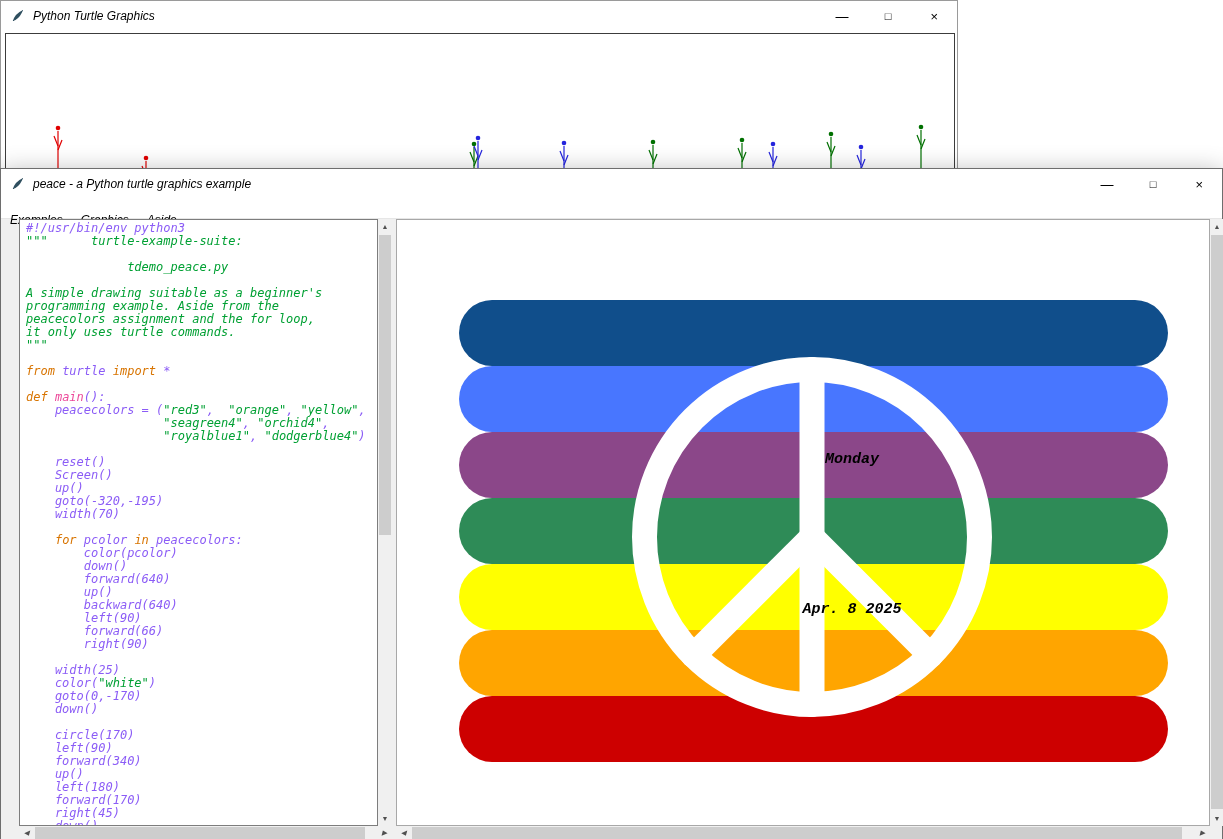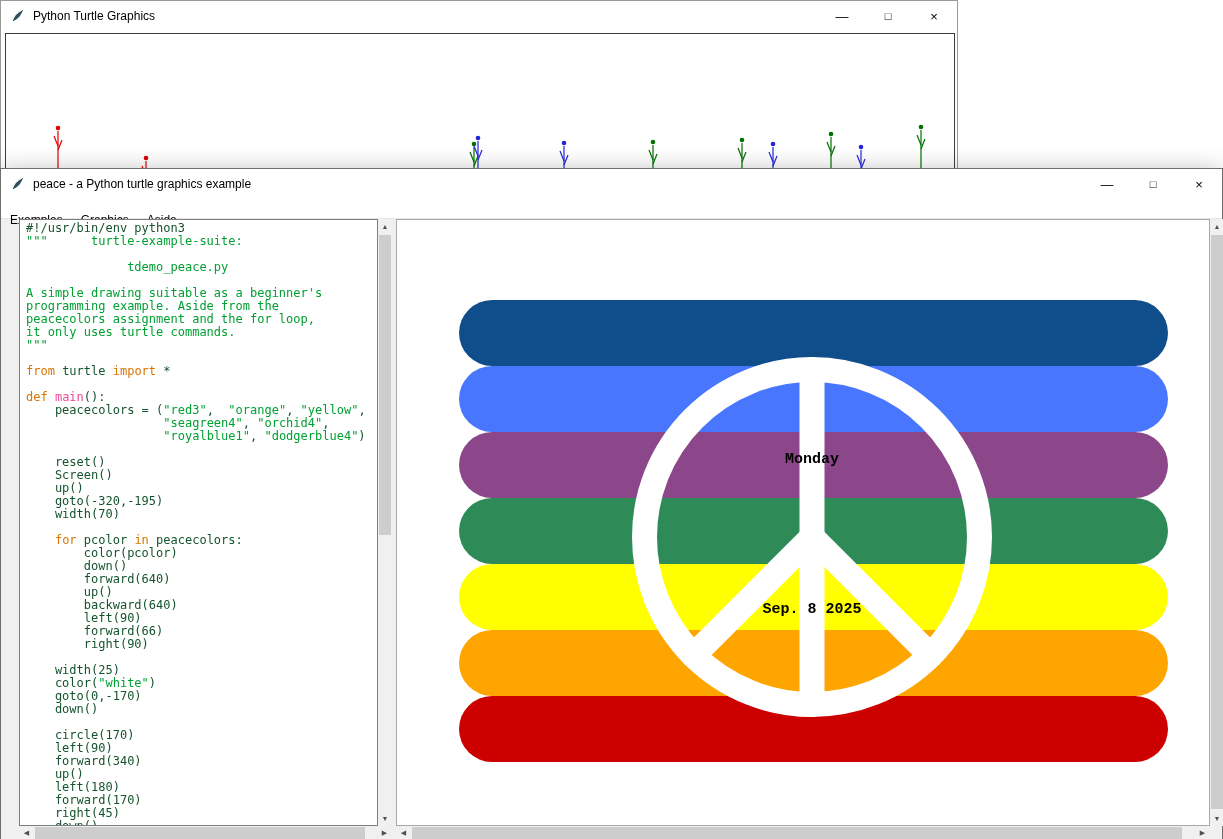--- a/index.html
+++ b/index.html
@@ -1,20 +1,20 @@
 <!DOCTYPE html>
 <html><head>
 <meta charset="utf-8">
 <style>
   * { margin:0; padding:0; box-sizing:border-box; }
   html,body { width:1223px; height:839px; overflow:hidden; background:#ffffff;
               font-family:"Liberation Sans", sans-serif; }
 
   
-  .window { position:absolute; background:#f0f0f0; border:1px solid #8a8a8a; }
+  .window { position:absolute; background:#f0f0f0; border:1px solid #8a8a8a;font-style:italic; }
   .titlebar { position:absolute; left:0; top:0; right:0; height:30px; background:#ffffff;
               display:flex; align-items:center; }
   .titlebar .app-icon { margin-left:9px; margin-right:7px; width:16px; height:16px; }
   .titlebar .title-text { font-size:12px; color:#000; white-space:nowrap; }
   .caption-buttons { position:absolute; right:0; top:0; height:30px; display:flex; }
   .cap-btn { width:46px; height:30px; display:flex; align-items:center; justify-content:center;
              font-size:13px; color:#000; background:#fff; }
   .cap-btn.maxi { font-size:11px; }
 
   
@@ -30,34 +30,34 @@
                           display:flex; align-items:center; border-bottom:1px solid #e6e6e6; }
   .menu-item { font-size:12px; color:#000; padding:0 9px; height:20px; line-height:20px;margin-top:23px; }
 
   
   #code-pane { position:absolute; left:18px; top:50px; width:359px; height:607px;
                background:#ffffff; border:1px solid #7d7d7d; overflow:hidden; }
   #code-area { position:absolute; left:6px; top:2px; right:0; bottom:0;
                font-family:"DejaVu Sans Mono","Liberation Mono",monospace;
                font-size:12px; line-height:13px; white-space:pre; }
   .code-line { height:13px; white-space:pre; }
-  .tok-p { color:#14532d; }
+  .tok-p { color:#8b5cf6; }
   .tok-k { color:#d87400; }
   .tok-s { color:#00a033; }
   .tok-d { color:#ec4899; }
 
   
   #canvas-pane { position:absolute; left:395px; top:50px; width:814px; height:607px;
                  background:#ffffff; border:1px solid #a8a8a8; overflow:hidden; }
   #stripes { position:absolute; left:62px; top:80px; width:709px; }
   .stripe { width:709px; height:66px; border-radius:33px; }
   #peace-svg { position:absolute; left:0; top:0; }
   .canvas-label { position:absolute; transform:translateX(-50%);
                   font-family:"Liberation Mono","DejaVu Sans Mono",monospace;
-                  font-weight:bold; font-size:15px; color:#000; white-space:nowrap; }
+                  font-weight:bold; font-size:15px; color:#000; white-space:nowrap;margin-left:40px; }
   #weekday-label { left:415px; top:231px; }
   #date-label { left:415px; top:381px; }
 
   
   .vscroll { position:absolute; width:14px; background:#f0f0f0; }
   .vscroll .sb-arrow { position:absolute; left:0; width:14px; height:15px; text-align:center;
                        line-height:15px; font-size:7px; color:#505050; }
   .vscroll .sb-arrow.down { bottom:0; }
   .vscroll .sb-thumb { position:absolute; left:1px; width:12px; background:#cdcdcd; }
   .hscroll { position:absolute; height:14px; background:#f0f0f0; }
@@ -211,21 +211,21 @@
       </div>
     <svg id="peace-svg" width="814" height="607" viewBox="0 0 814 607">
       <g fill="none" stroke-width="25" stroke-linecap="round" stroke="#FFFFFF">
         <circle cx="415" cy="317" r="167.5"></circle>
         <line x1="415" y1="149.5" x2="415" y2="484.5"></line>
         <line x1="415" y1="317" x2="296.5" y2="435.5"></line>
         <line x1="415" y1="317" x2="533.5" y2="435.5"></line>
       </g>
     </svg>
     <div id="weekday-label" class="canvas-label">Monday</div>
-    <div id="date-label" class="canvas-label">Sep. 8 2025</div>
+    <div id="date-label" class="canvas-label">Apr. 8 2025</div>
   </div>
 
   <div id="canvas-vscroll" class="vscroll">
     <div class="sb-arrow up">▲</div>
     <div class="sb-thumb" style="top:16px; height:574px;"></div>
     <div class="sb-arrow down">▼</div>
   </div>
 
   <div id="canvas-hscroll" class="hscroll">
     <div class="sb-arrow left">◀</div>

